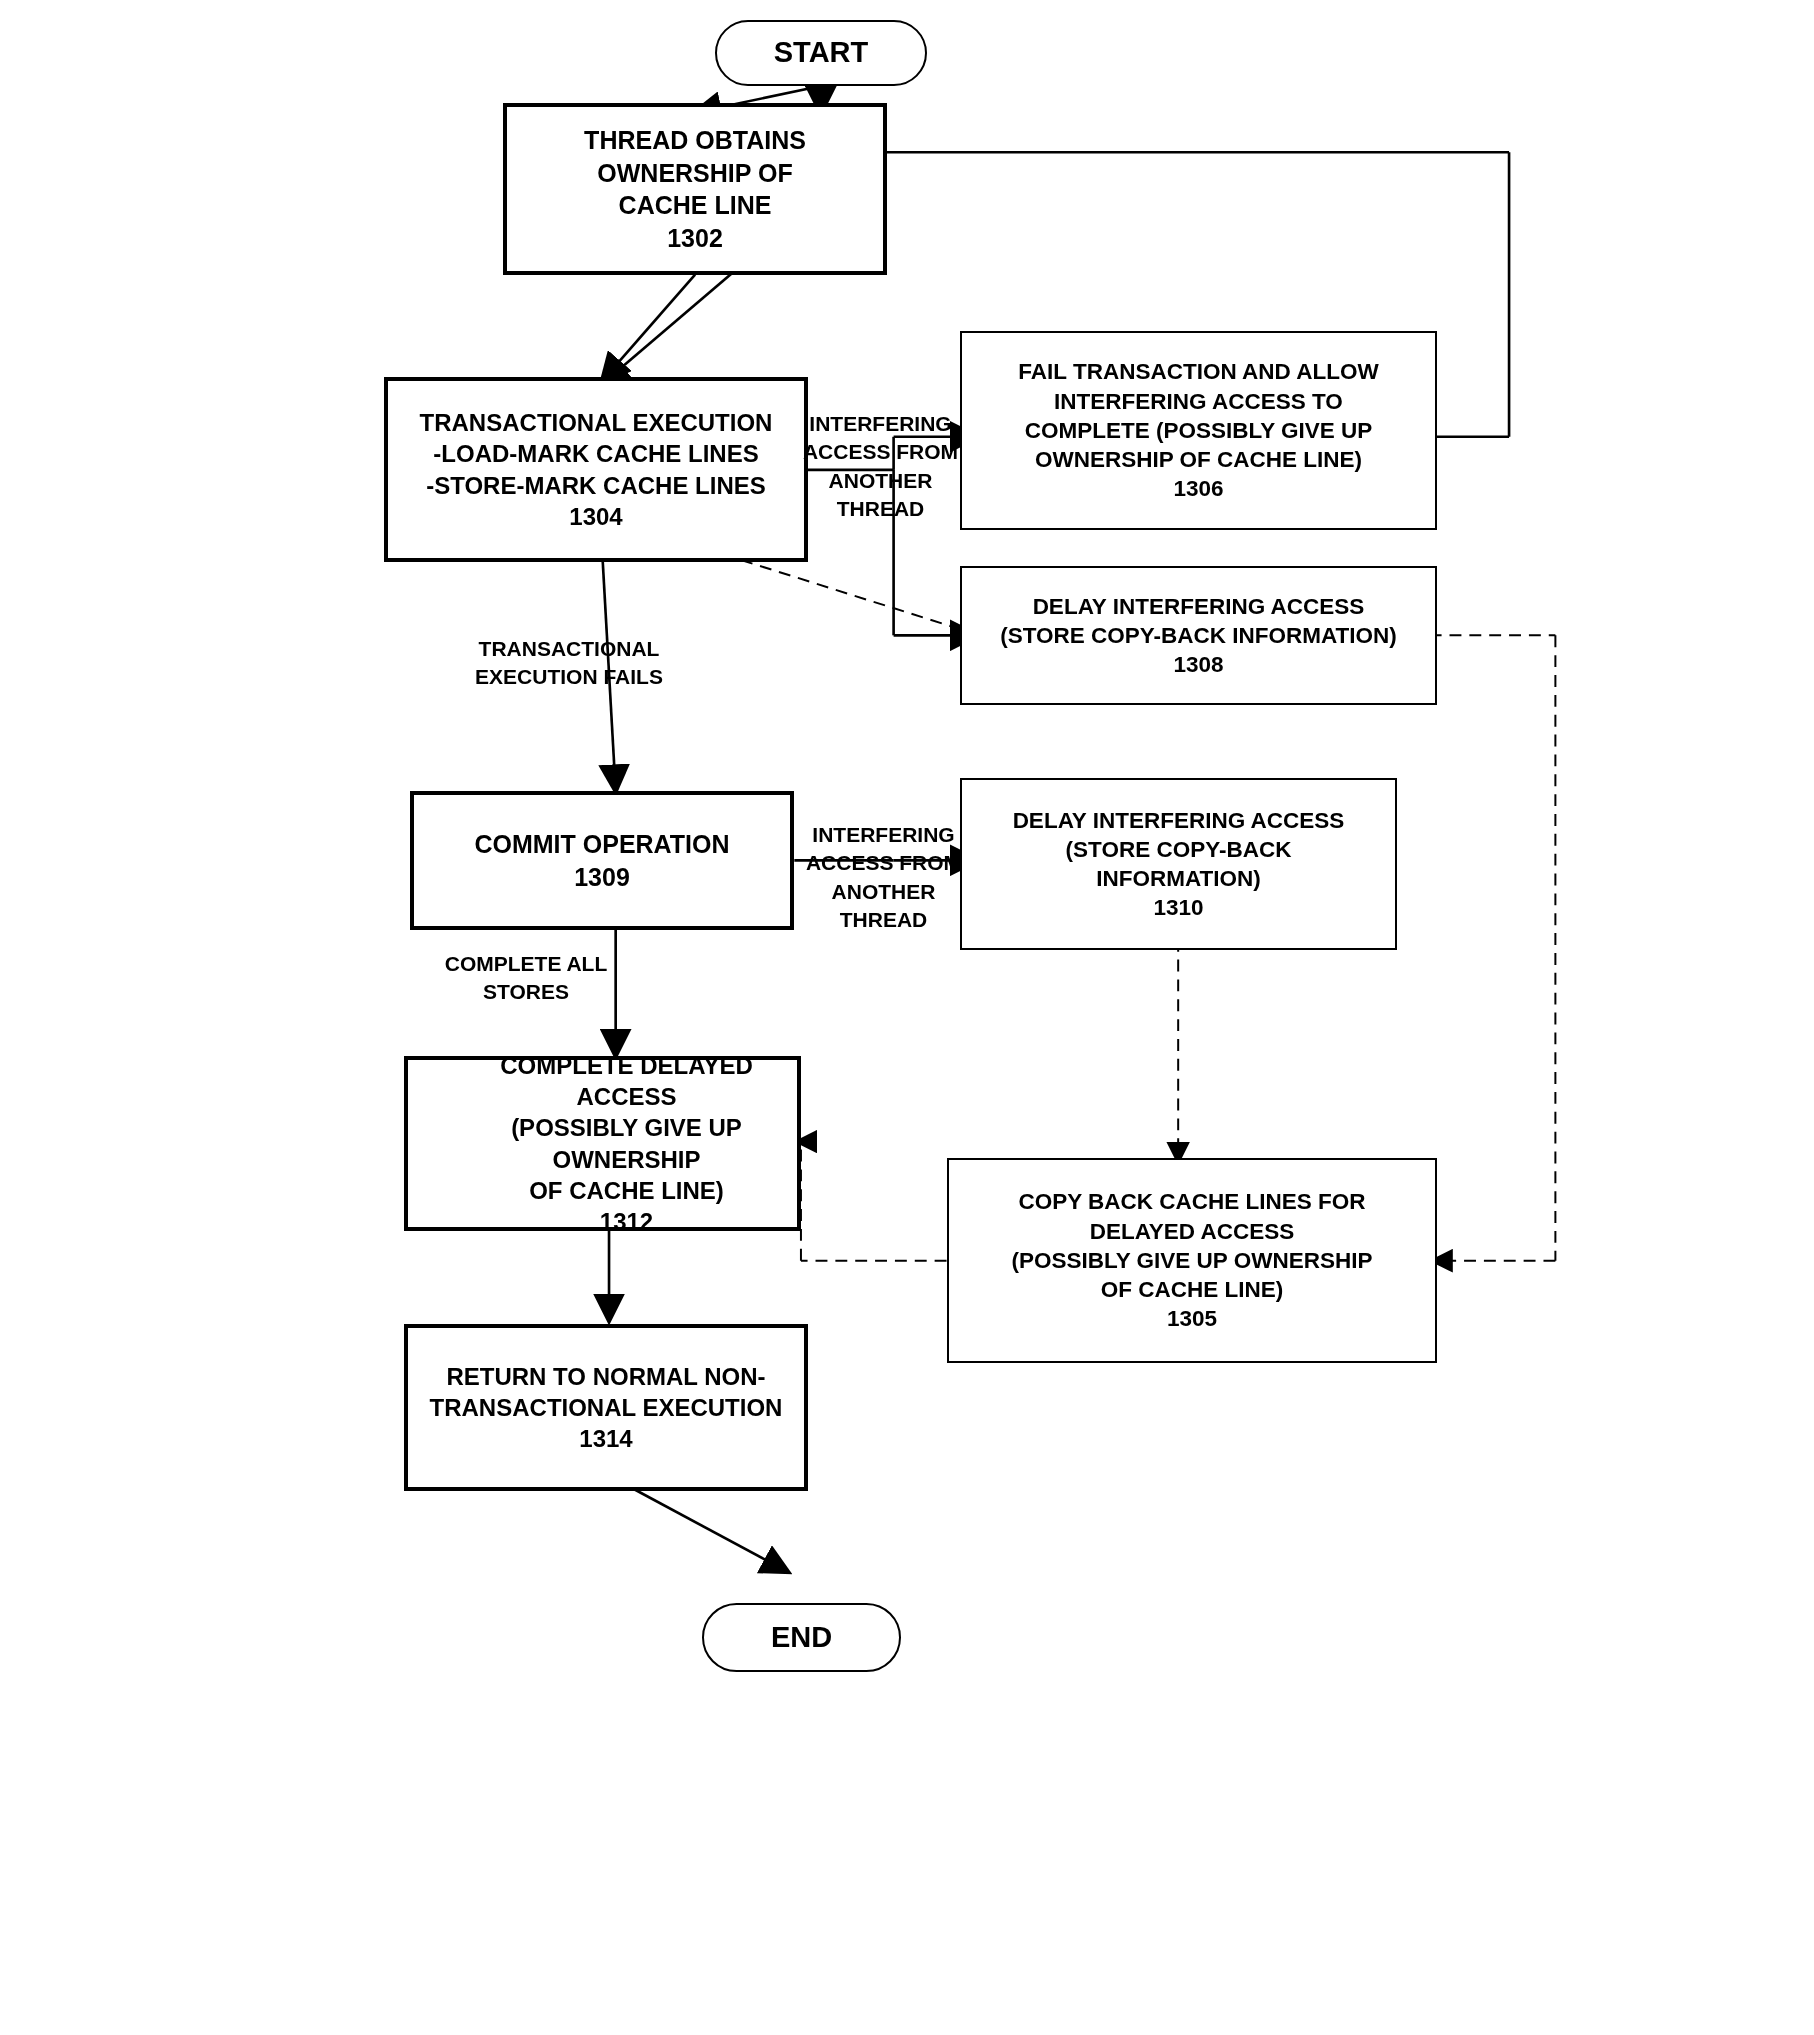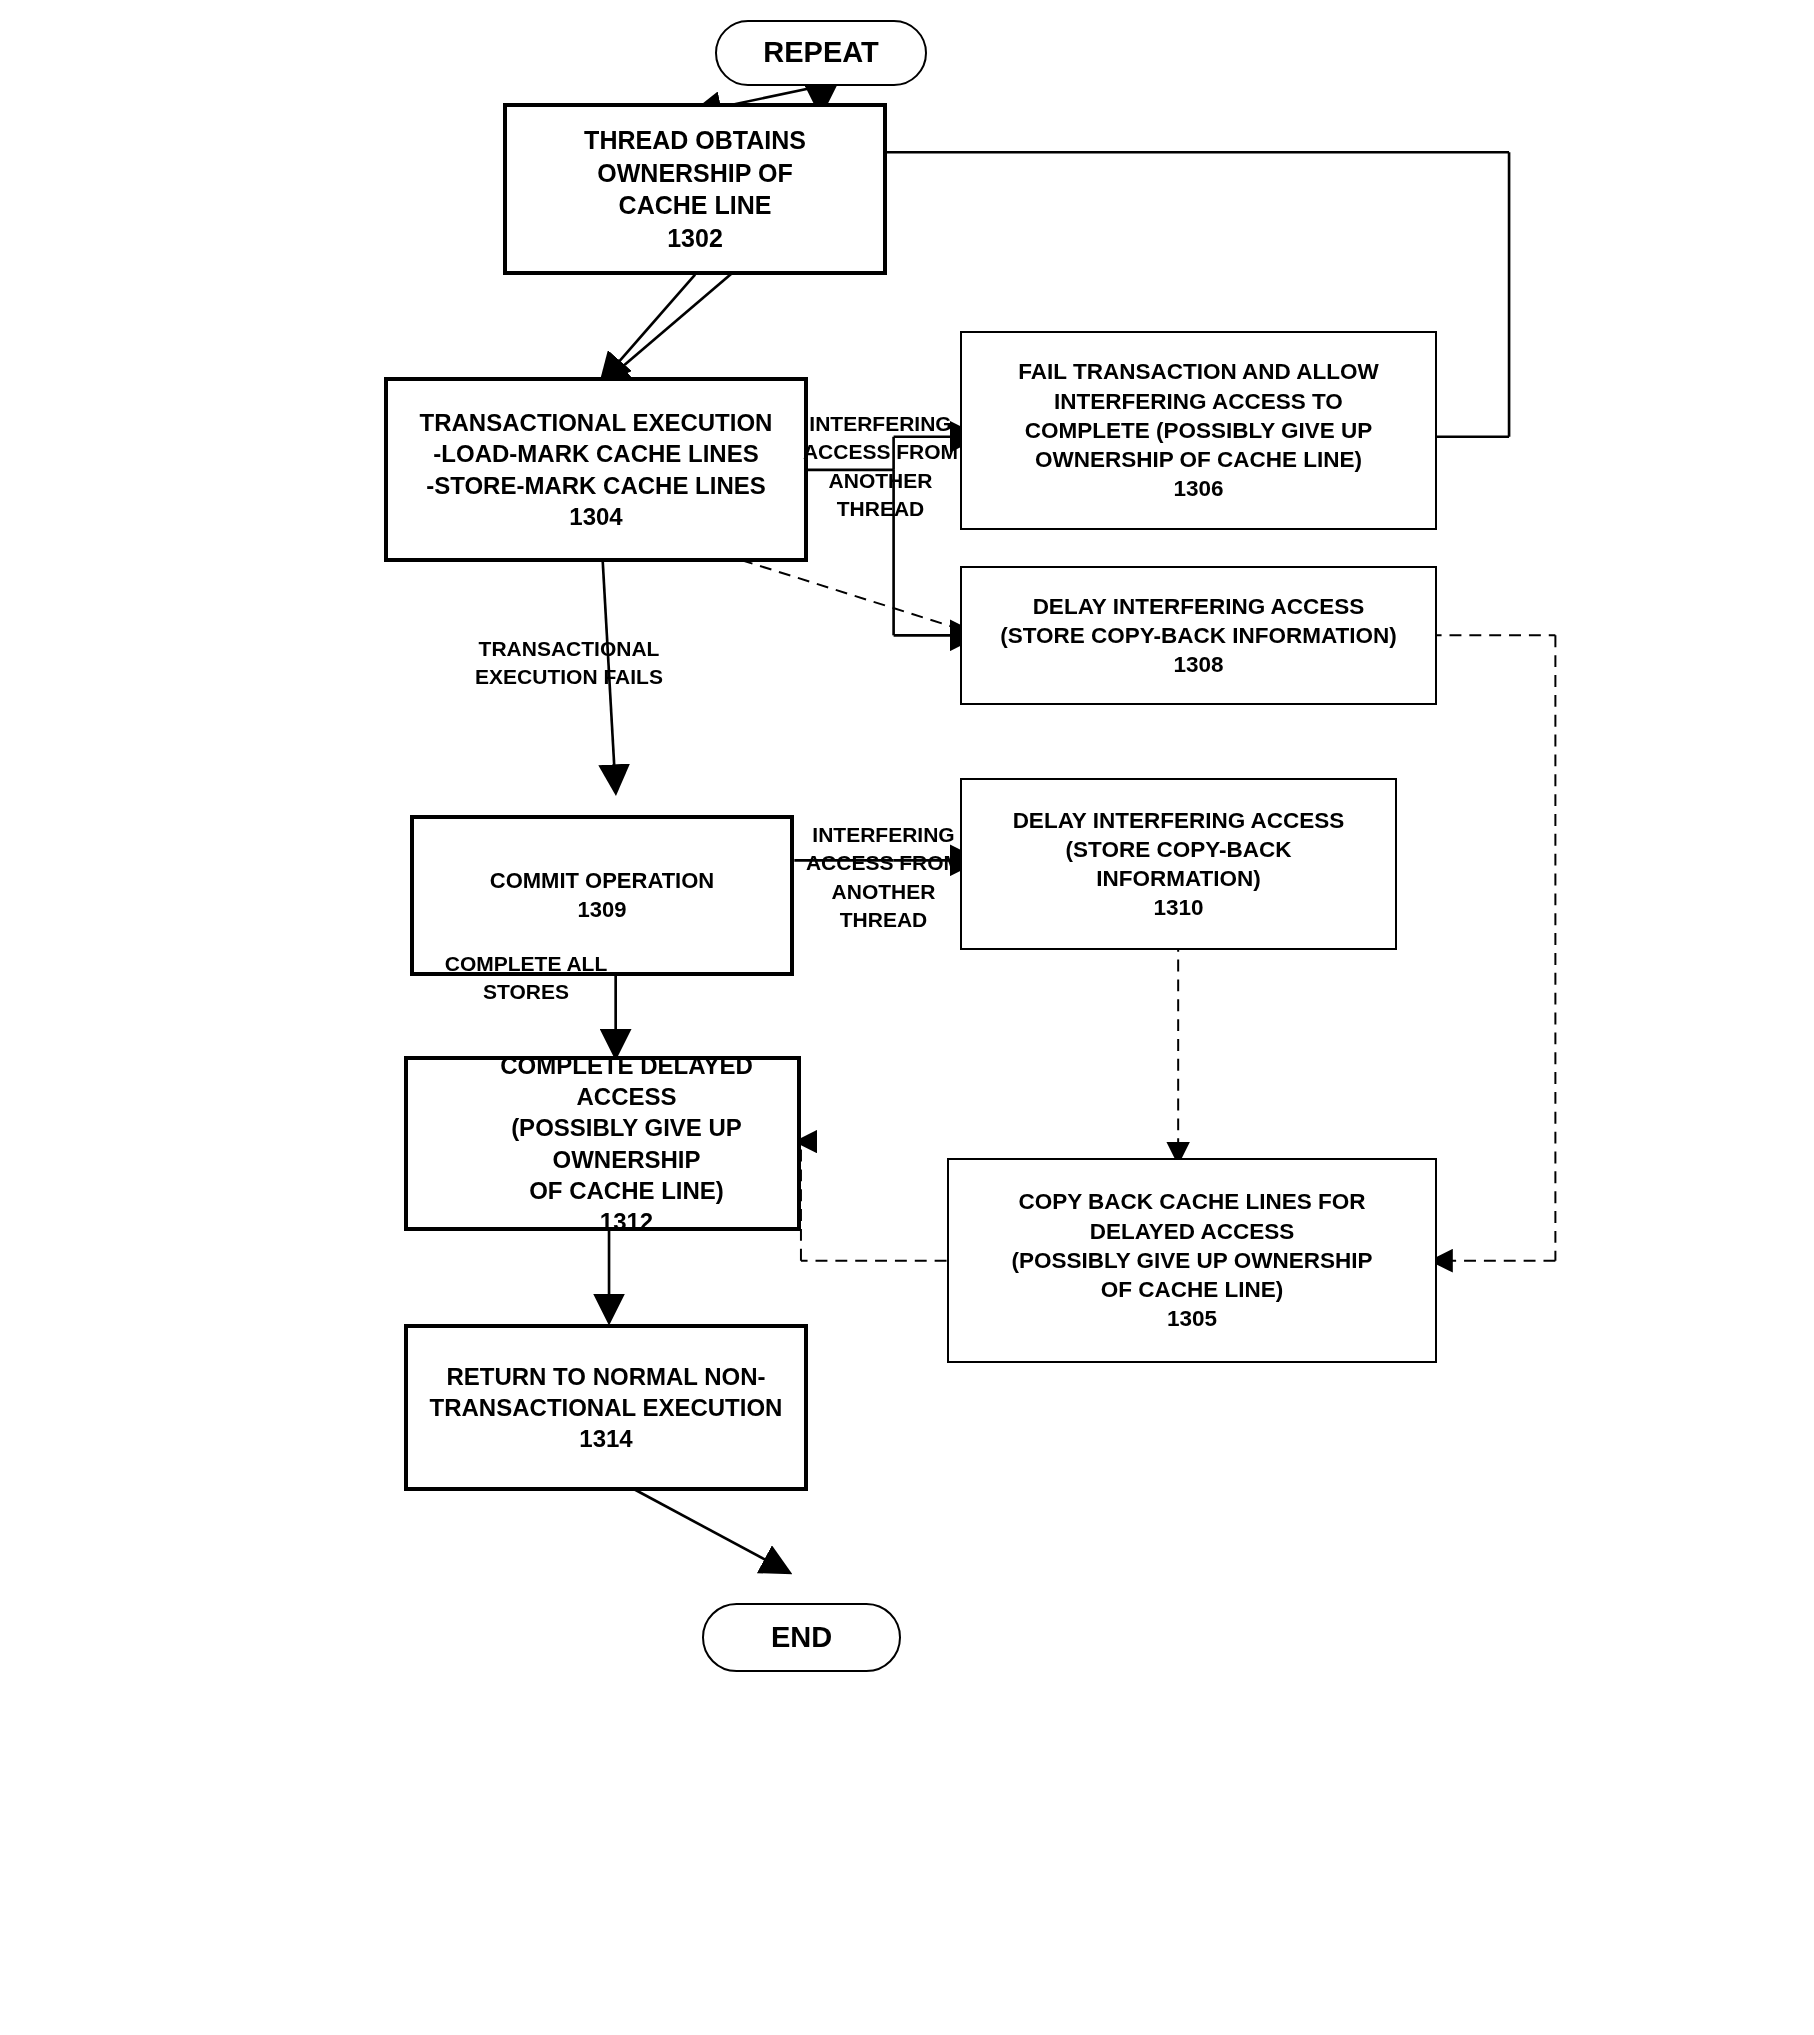--- a/index.html
+++ b/index.html
@@ -108,40 +108,40 @@
     <line x1="920" y1="1850" x2="920" y2="1995" stroke="#000" stroke-width="4" marker-end="url(#arrow)"></line>
 
     <line x1="920" y1="2230" x2="1190" y2="2375" stroke="#000" stroke-width="4" marker-end="url(#arrow)"></line>
 
     <line x1="1460" y1="1905" x2="1210" y2="1905" stroke="#000" stroke-width="3" stroke-dasharray="18,12"></line>
     <line x1="1210" y1="1905" x2="1210" y2="1725" stroke="#000" stroke-width="3" stroke-dasharray="18,12"></line>
     <line x1="1210" y1="1725" x2="1205" y2="1725" stroke="#000" stroke-width="3" stroke-dasharray="18,12" marker-end="url(#arrow)"></line>
   </svg>
 
   <div class="box rounded" style="left:715px; top:20px; width:212px; height:66px; font-size:29px; border-width:2.6px;">
-    <span>REPEAT</span>
+    <span>START</span>
   </div>
 
   <div class="box box-thick" style="left:503px; top:103px; width:384px; height:172px; font-size:25px;">
     <span>THREAD OBTAINS OWNERSHIP OF<br>CACHE LINE<br>1302</span>
   </div>
 
   <div class="box box-thick" style="left:384px; top:377px; width:424px; height:185px; font-size:24px;">
     <span>TRANSACTIONAL EXECUTION<br>-LOAD-MARK CACHE LINES<br>-STORE-MARK CACHE LINES<br>1304</span>
   </div>
 
   <div class="box" style="left:960px; top:331px; width:477px; height:199px; font-size:22.5px; border-width:2.6px;">
     <span>FAIL TRANSACTION AND ALLOW<br>INTERFERING ACCESS TO<br>COMPLETE (POSSIBLY GIVE UP<br>OWNERSHIP OF CACHE LINE)<br>1306</span>
   </div>
 
   <div class="box" style="left:960px; top:566px; width:477px; height:139px; font-size:22.5px; border-width:2.6px;">
     <span>DELAY INTERFERING ACCESS<br>(STORE COPY-BACK INFORMATION)<br>1308</span>
   </div>
 
-  <div class="box box-thick" style="left:410px; top:791px; width:384px; height:161px; font-size:22px;margin-top:24px;">
+  <div class="box box-thick" style="left:410px; top:791px; width:384px; height:139px; font-size:25px;">
     <span>COMMIT OPERATION<br>1309</span>
   </div>
 
   <div class="box" style="left:960px; top:778px; width:437px; height:172px; font-size:22.5px; border-width:2.6px;">
     <span>DELAY INTERFERING ACCESS<br>(STORE COPY-BACK<br>INFORMATION)<br>1310</span>
   </div>
 
   <div class="box box-thick" style="left:404px; top:1056px; width:397px; height:175px; font-size:24px;padding-left:48px;">
     <span>COMPLETE DELAYED ACCESS<br>(POSSIBLY GIVE UP OWNERSHIP<br>OF CACHE LINE)<br>1312</span>
   </div>

